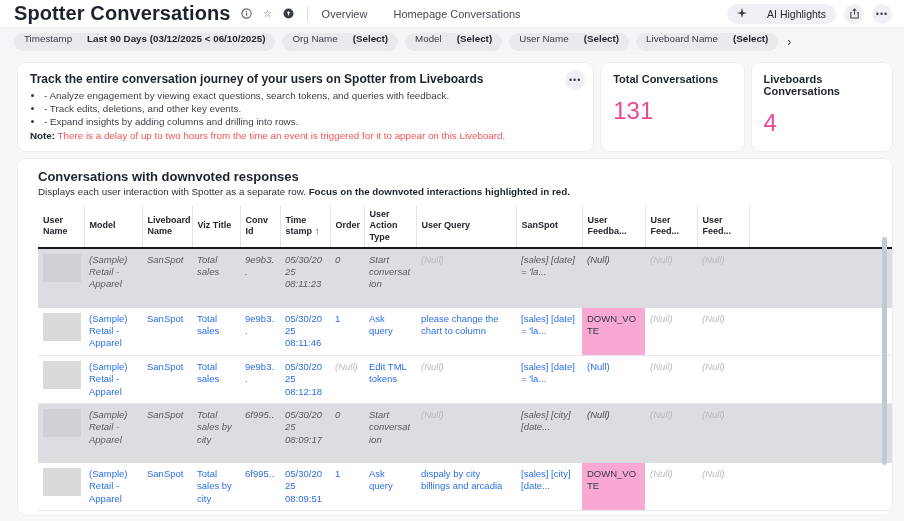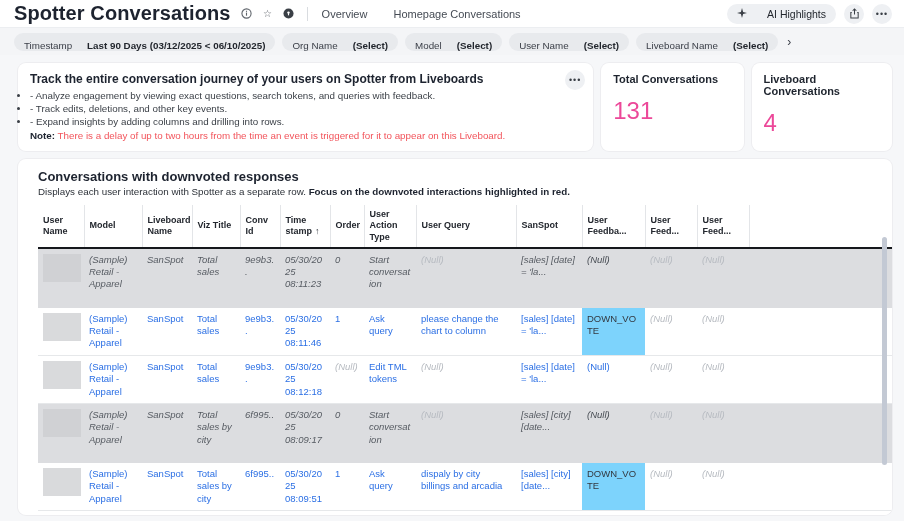--- a/index.html
+++ b/index.html
@@ -23,33 +23,33 @@
   .pill-btn { display:flex; align-items:center; gap:20px; background:#eef0f3; border-radius:12px;
     height:20px; padding:0 10px; font-size:10.5px; color:#23272e; cursor:pointer; }
   .circle-btn { width:20px; height:20px; border-radius:50%; background:#eef0f3; display:flex;
     align-items:center; justify-content:center; color:#3a3f46; cursor:pointer; }
   .circle-btn svg { display:block; }
   .dots { font-size:9px; letter-spacing:1px; color:#3a3f46; }
 
   
   .filterbar { height:27px; background:#f4f5f7; display:flex; align-items:center;
     padding:0 14px; gap:7px; }
-  .chip { background:#e8eaed; border-radius:11px; height:18px; display:flex; align-items:flex-end;
+  .chip { background:#e8eaed; border-radius:11px; height:18px; display:flex; align-items:flex-start;
     padding:0 10px; font-size:9.8px; color:#3c4049; white-space:nowrap; cursor:pointer; }
   .chip b { color:#22262d; margin-left:3px;padding-left:12px; }
   .chip-chevron { font-size:12px; color:#3c4049; margin-left:2px; cursor:pointer; }
 
   
   .content { padding:8px 12px 0 18px; }
   .cards-row { display:flex; gap:8px; height:88px; }
   .card { background:#fff; border-radius:8px; box-shadow:0 0 0 1px #ededf0; }
 
   .info-card { width:578px; padding:9px 12px; position:relative; }
   .info-title { font-size:12px; font-weight:bold; color:#1d232f; margin-bottom:3px; }
-  .info-card ul { margin-left:0; }
+  .info-card ul { margin-left:14px; }
   .info-card li { font-size:9.8px; color:#3a3f46; line-height:1.35; }
   .note-line { font-size:9.8px; margin-top:1px; }
   .note-label { font-weight:bold; color:#1d232f; }
   .note-text { color:#f2545b; }
   .card-more { position:absolute; top:7px; right:8px; }
 
   .kpi-card { padding:10px 12px; }
   .kpi-card.k1 { width:143px; }
   .kpi-card.k2 { width:141px; }
   .kpi-title { font-size:11px; font-weight:bold; color:#1e242e; }
@@ -70,21 +70,21 @@
   tbody td { vertical-align:top; padding:5px 5px; line-height:1.3; word-wrap:break-word; }
   tbody tr.white { background:#fff; border-bottom:1px solid #e6e8ea; }
   tbody tr.gray { background:#dcdde0; }
   tbody tr.gray td { padding-bottom:17px; }
   .ph { width:38px; height:28px; background:#d9dadc; }
   tr.gray .ph { background:#d0d1d4; }
   .k-g { color:#565b62; font-style:italic; }
   .k-l { color:#2b6fe4; }
   .k-nl { color:#b7bbc1; font-style:italic; }
   .k-nd { color:#474c53; font-style:italic; }
-  td.down { background:#7dd3fc; }
+  td.down { background:#f9a8d4; }
   .k-down, .k-up { color:#33383f; }
   .vscroll { position:absolute; right:5px; top:78px; width:5px; height:228px;
     background:#c3c9d4; border-radius:3px; cursor:pointer; }
 </style>
 </head>
 <body>
 
 <div class="topbar">
   <span class="page-title">Spotter Conversations</span>
   <span class="title-icons">
@@ -169,21 +169,21 @@
       </div>
       <span class="circle-btn card-more">
           <span class="dots">•••</span>
         </span>
     </div>
     <div class="card kpi-card k1">
       <div class="kpi-title">Total Conversations</div>
       <div class="kpi-value">131</div>
     </div>
     <div class="card kpi-card k2">
-      <div class="kpi-title">Liveboard Conversations</div>
+      <div class="kpi-title">Liveboards Conversations</div>
       <div class="kpi-value">4</div>
     </div>
   </div>
 
   <div class="card table-card">
     <div class="tbl-title">Conversations with downvoted responses</div>
     <div class="tbl-sub">
       <span>Displays each user interaction with Spotter as a separate row. </span><b>Focus on the downvoted interactions highlighted in red.</b>
     </div>
     <table>

